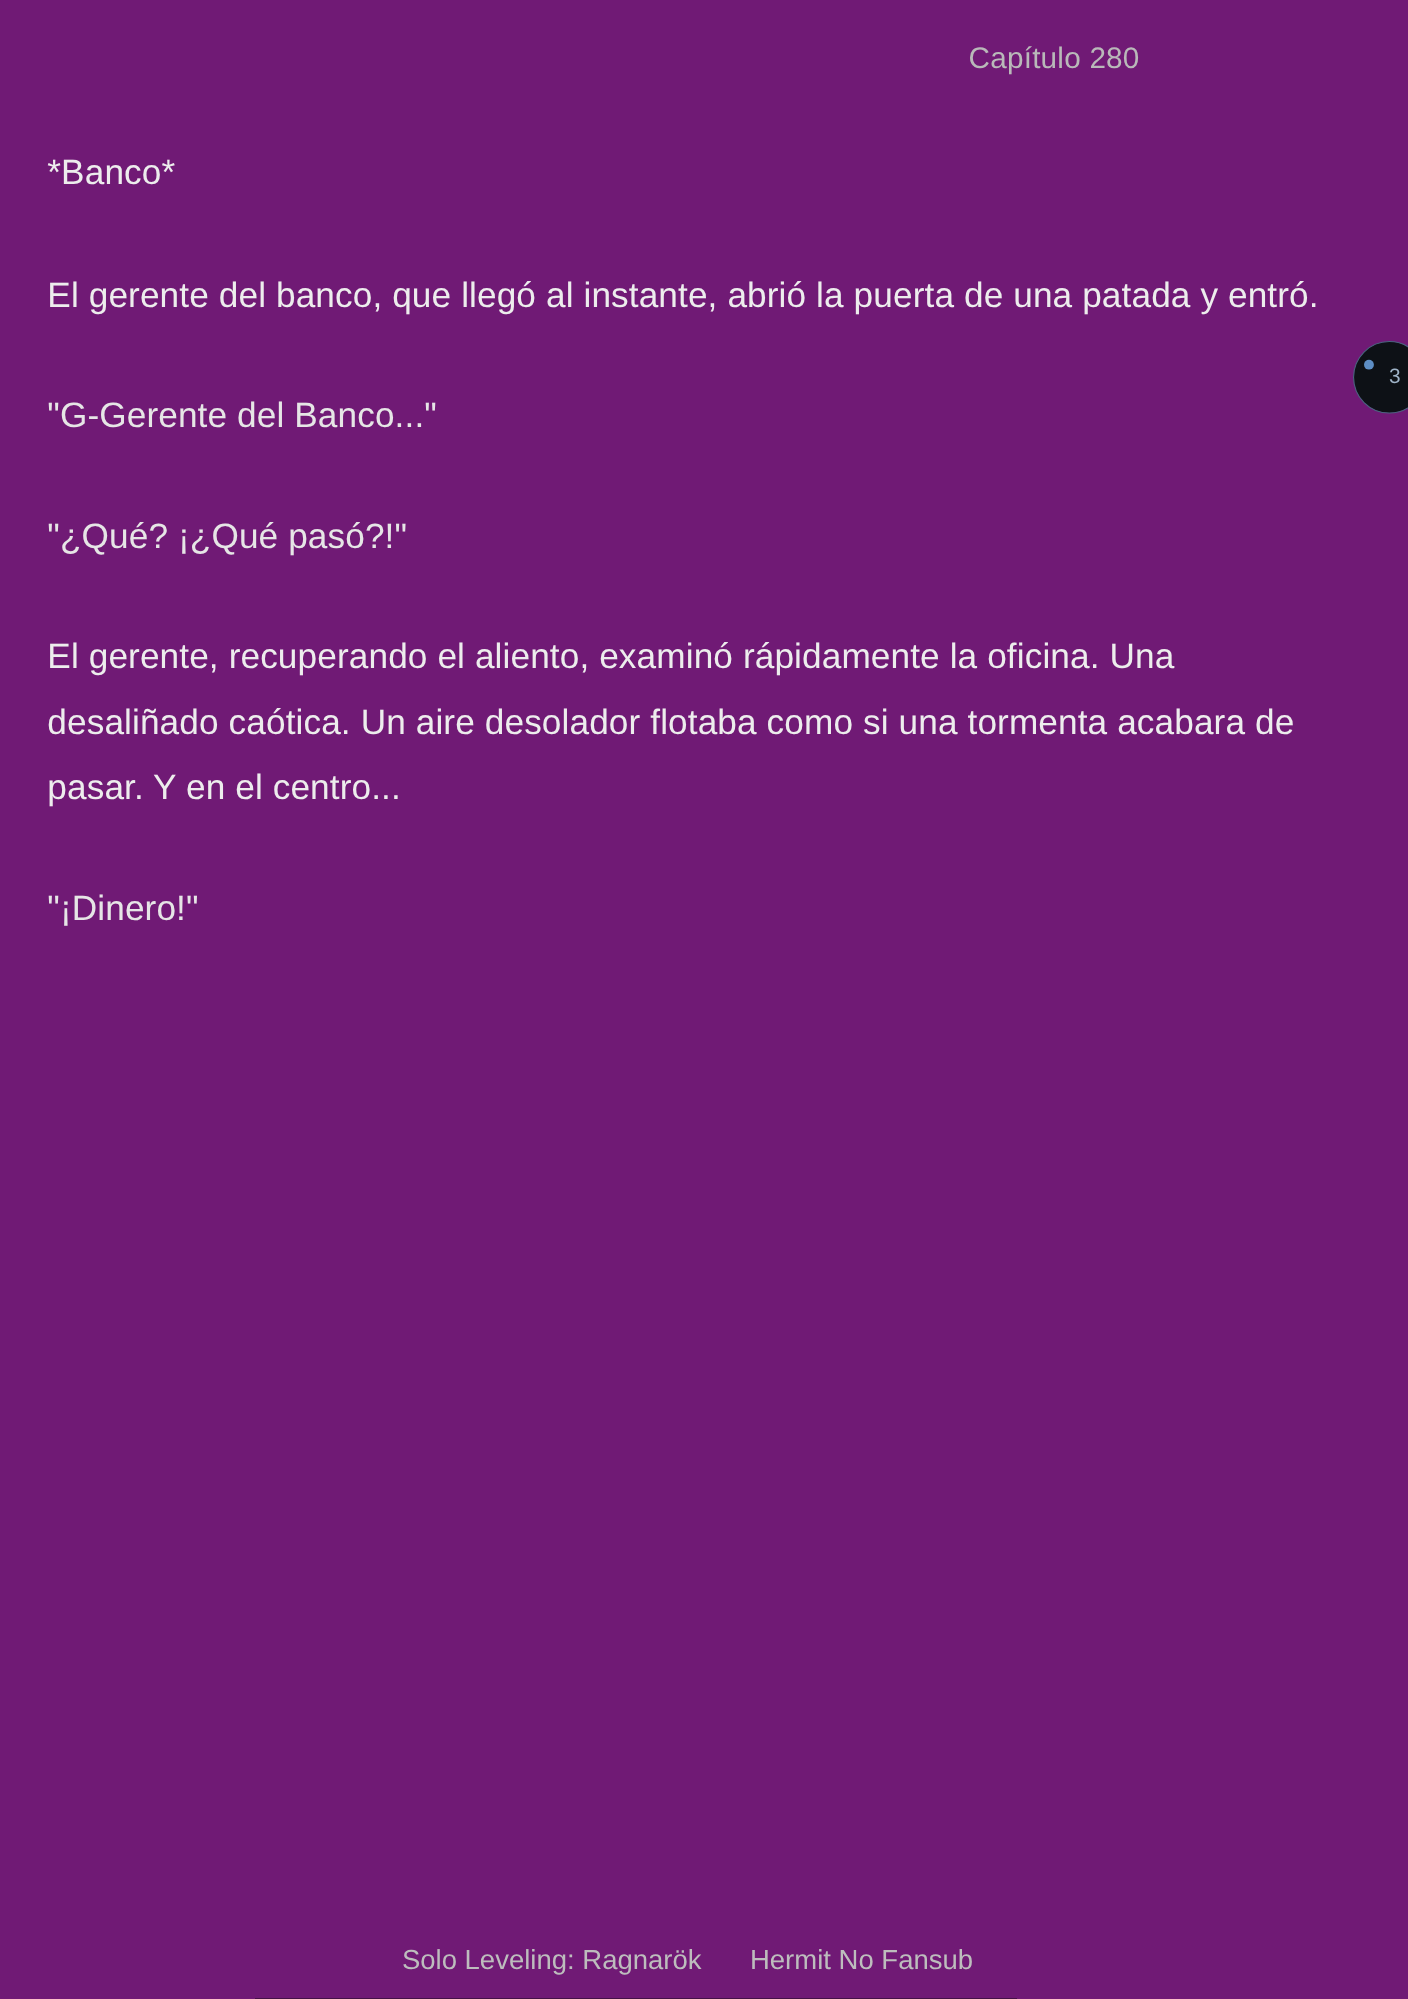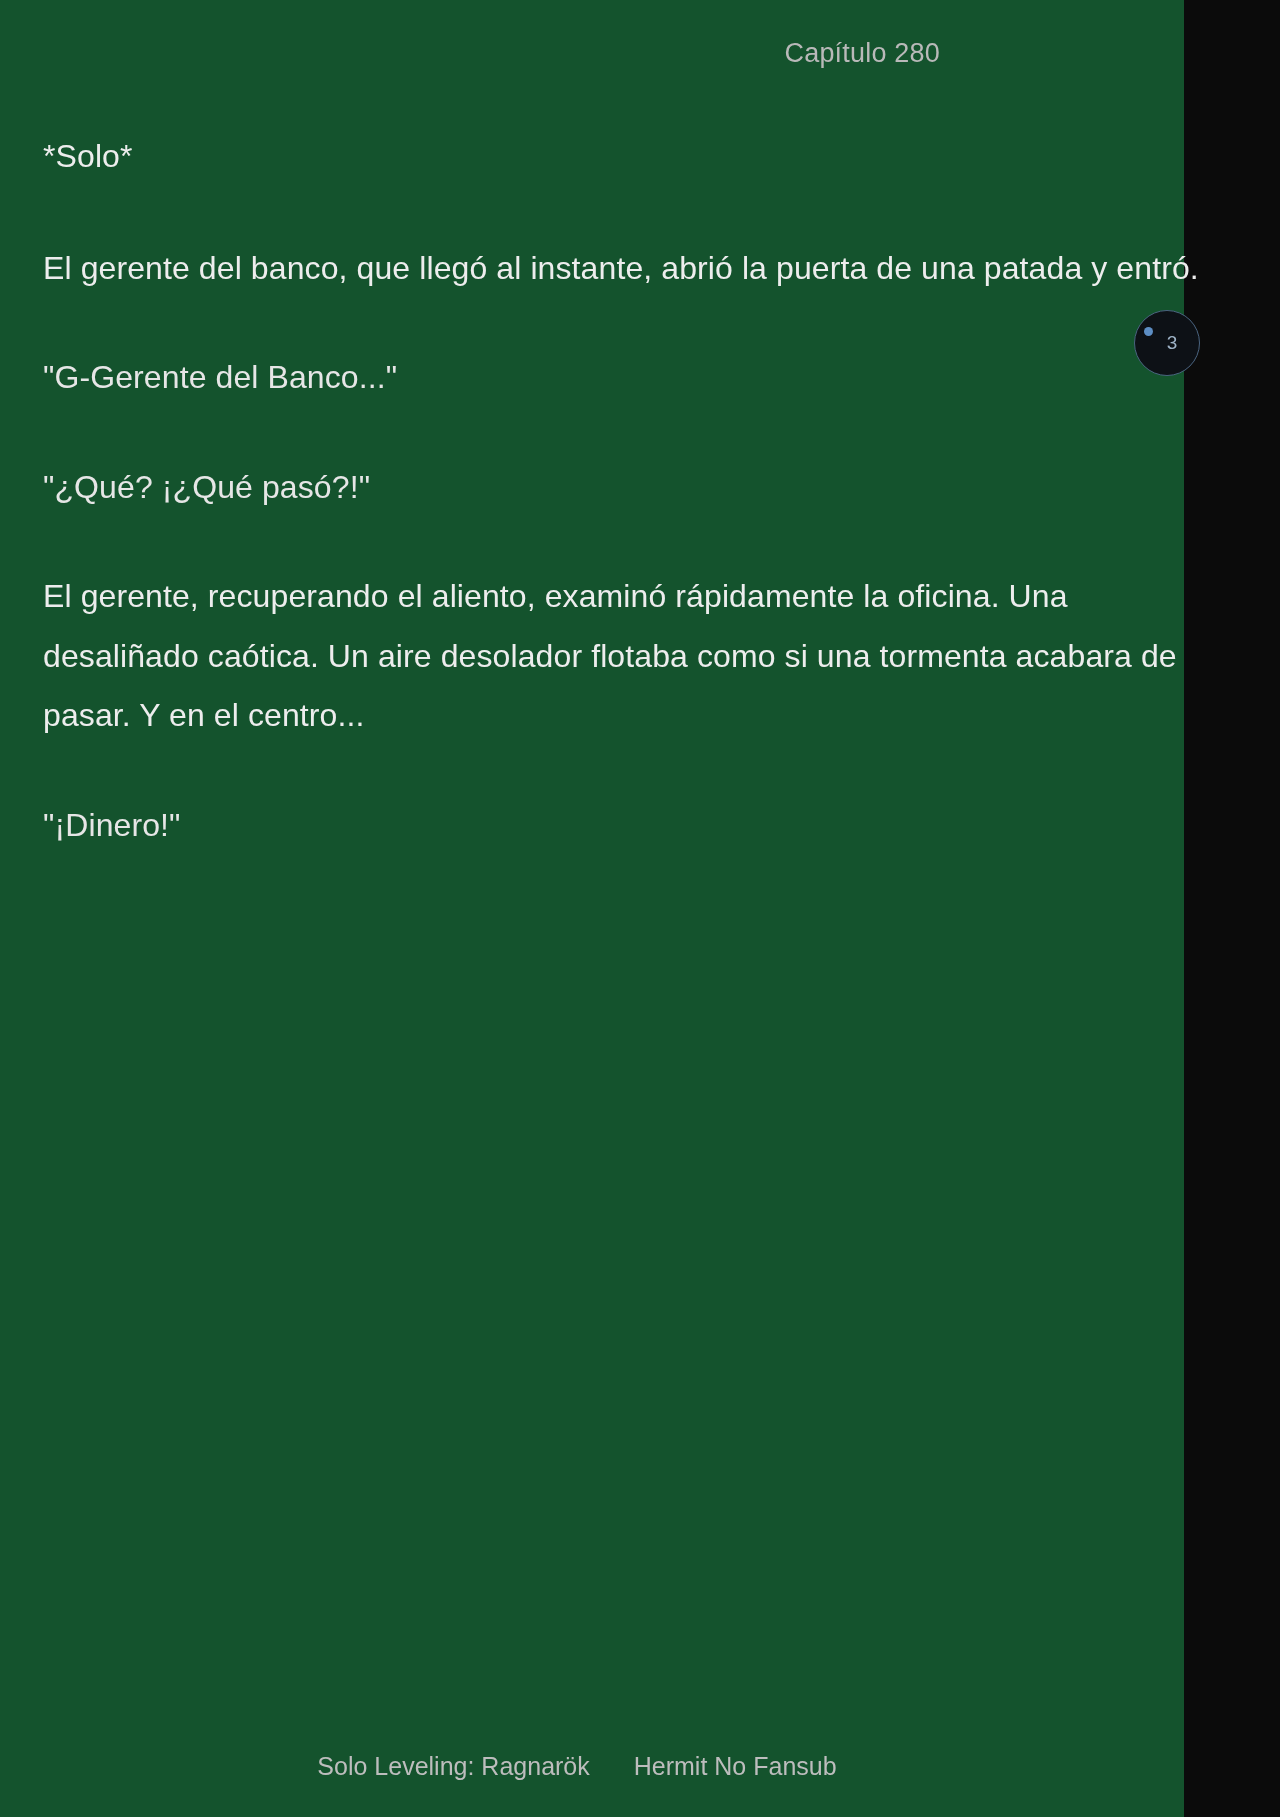--- a/index.html
+++ b/index.html
@@ -10,25 +10,25 @@
   body {
     width: 1280px;
     min-height: 1817px;
     font-family: "Liberation Sans", sans-serif;
     color: #f2f2f2;
     position: relative;
     overflow-x: hidden;
   }
   .page {
     position: relative;
-    width: 1184px;
+    width: 1280px;
     min-height: 1817px;
     box-sizing: border-box;
     padding: 0 0 0 0;
-    background: #14532d;
+    background: #701a75;
   }
   .chapter-label {
     position: absolute;
     top: 38px;
     right: 244px;
     font-size: 27px;
     color: #b9b9b9;
     letter-spacing: 0.2px;
     white-space: nowrap;
   }
@@ -79,41 +79,41 @@
     left: 9px;
     width: 9px;
     height: 9px;
     border-radius: 50%;
     background: #5d8ec4;
   }
   .footer {
     position: absolute;
     left: 0;
     right: 0;
-    bottom: 36px;
+    bottom: 20px;
     display: flex;
     justify-content: center;
     gap: 44px;
     font-size: 25px;
     color: #bdbdbd;
     padding-right: 30px;
   }
   .footer span {
     white-space: nowrap;
   }
 </style>
 </head>
 <body>
 
 <div class="page">
 
   <div class="chapter-label">Capítulo 280</div>
 
   <div class="content">
-    <p class="para short">*Solo*</p>
+    <p class="para short">*Banco*</p>
     <p class="para">El gerente del banco, que llegó al instante, abrió la puerta de una patada y entró.</p>
     <p class="para dim">"G-Gerente del Banco..."</p>
     <p class="para dim">"¿Qué? ¡¿Qué pasó?!"</p>
     <p class="para">El gerente, recuperando el aliento, examinó rápidamente la oficina. Una desaliñado caótica. Un aire desolador flotaba como si una tormenta acabara de pasar. Y en el centro...</p>
     <p class="para dim">"¡Dinero!"</p>
   </div>
 
   <div class="progress-marker">
     <span class="dot"></span>
     <span class="num">3</span>

